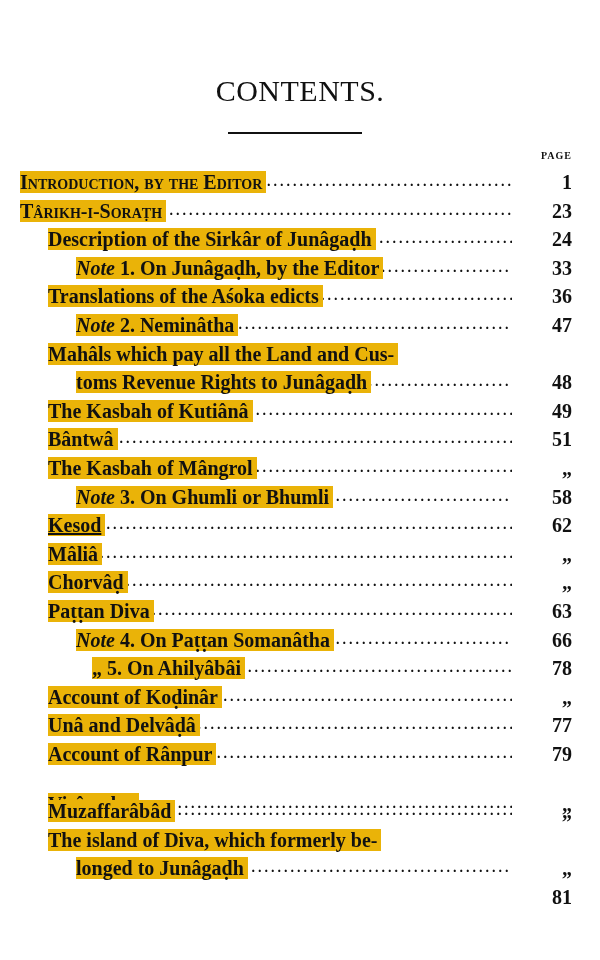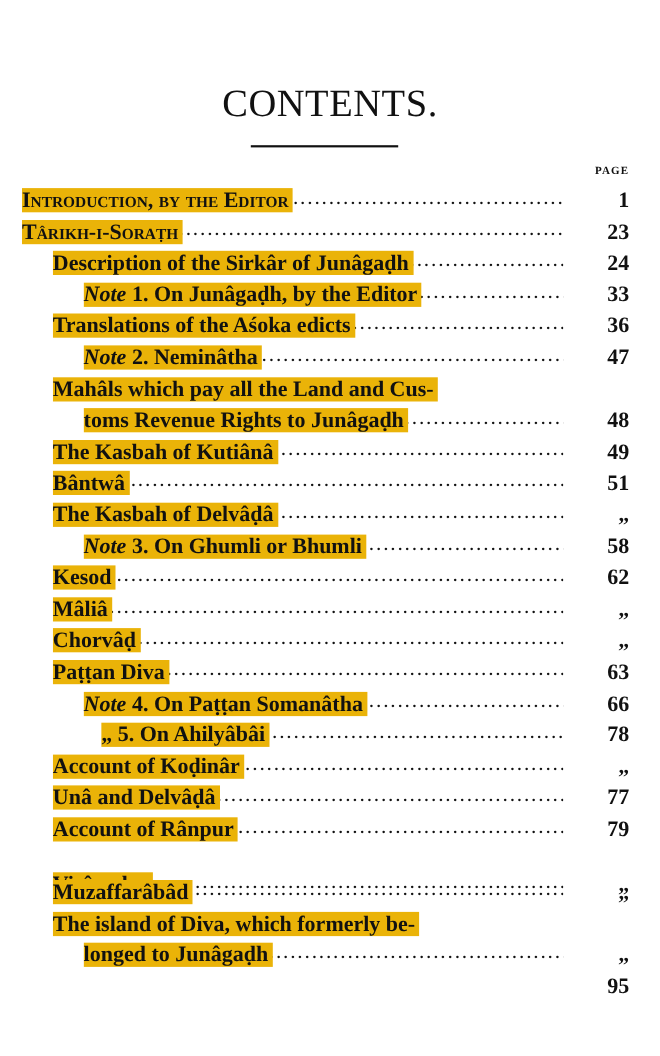--- a/index.html
+++ b/index.html
@@ -3,21 +3,21 @@
   <meta charset="utf-8">
   <style>
     html, body { margin: 0; padding: 0; }
     body {
       width: 600px; height: 960px; background: #ffffff; color: #111;
       font-family: "Liberation Serif", "DejaVu Serif", serif;
       position: relative; overflow: hidden;
     }
     .title {
       position: absolute; top: 74px; left: 0; width: 600px; text-align: center;
-      font-size: 35px; letter-spacing: 0.5px; font-weight: normal;
+      font-size: 30px; letter-spacing: 0.5px; font-weight: normal;
     }
     .rule {
       position: absolute; top: 132px; left: 228px; width: 134px; height: 2px; background: #111;
     }
     .page-label {
       position: absolute; top: 150px; left: 524px; width: 48px; text-align: right;
       font-size: 10px; font-weight: bold; letter-spacing: 1px;
     }
     .toc { position: absolute; top: 168px; left: 0; width: 600px; }
     .row {
@@ -80,29 +80,29 @@
     </div>
     <div class="row" style="top: 228.8px;">
       <div class="text" style="left: 48px; width: 464px;"><span class="label">The Kasbah of Kutiânâ</span><span class="dots" style="left: 0px; right: 0px; position: absolute;">........................................................................................................................</span></div>
       <span class="pg">49</span>
     </div>
     <div class="row" style="top: 257.4px;">
       <div class="text" style="left: 48px; width: 464px;"><span class="label">Bântwâ</span><span class="dots" style="left: 0px; right: 0px; position: absolute;">........................................................................................................................</span></div>
       <span class="pg">51</span>
     </div>
     <div class="row" style="top: 286px;">
-      <div class="text" style="left: 48px; width: 464px;"><span class="label">The Kasbah of Delvâḍâ</span><span class="dots" style="left: 0px; right: 0px; position: absolute;">........................................................................................................................</span></div>
+      <div class="text" style="left: 48px; width: 464px;"><span class="label">The Kasbah of Mângrol</span><span class="dots" style="left: 0px; right: 0px; position: absolute;">........................................................................................................................</span></div>
       <span class="pg">„</span>
     </div>
     <div class="row" style="top: 314.6px;">
       <div class="text" style="left: 76px; width: 436px;"><span class="label"><i>Note</i> 3. On Ghumli or Bhumli</span><span class="dots" style="left: 0px; right: 0px; position: absolute;">........................................................................................................................</span></div>
       <span class="pg">58</span>
     </div>
     <div class="row" style="top: 343.2px;">
-      <div class="text" style="left: 48px; width: 464px;"><span class="label">Kesod</span><span class="dots" style="left: 0px; right: 0px; position: absolute;">........................................................................................................................</span></div>
+      <div class="text" style="left: 48px; width: 464px; text-decoration: underline;"><span class="label">Kesod</span><span class="dots" style="left: 0px; right: 0px; position: absolute;">........................................................................................................................</span></div>
       <span class="pg">62</span>
     </div>
     <div class="row" style="top: 371.8px;">
       <div class="text" style="left: 48px; width: 464px;"><span class="label">Mâliâ</span><span class="dots" style="left: 0px; right: 0px; position: absolute;">........................................................................................................................</span></div>
       <span class="pg">„</span>
     </div>
     <div class="row" style="top: 400.4px;">
       <div class="text" style="left: 48px; width: 464px;"><span class="label">Chorvâḍ</span><span class="dots" style="left: 0px; right: 0px; position: absolute;">........................................................................................................................</span></div>
       <span class="pg">„</span>
     </div>
@@ -141,15 +141,15 @@
     <div class="row" style="top: 657.8px;">
       <div class="text" style="left: 48px; width: 464px;"><span class="label">The island of Diva, which formerly be-</span></div>
       <span class="pg"></span>
     </div>
     <div class="row" style="top: 686.4px;">
       <div class="text" style="left: 76px; width: 436px;"><span class="label">longed to Junâgaḍh</span><span class="dots" style="left: 0px; right: 0px; position: absolute;">........................................................................................................................</span></div>
       <span class="pg">„</span>
     </div>
     <div class="row" style="top: 715px;">
       <div class="text" style="left: 48px; width: 464px;"><span class="dots" style="left: 0px; right: 0px; position: absolute;">........................................................................................................................</span></div>
-      <span class="pg">95</span>
+      <span class="pg">81</span>
     </div>
   </div>
 
 </body></html>

